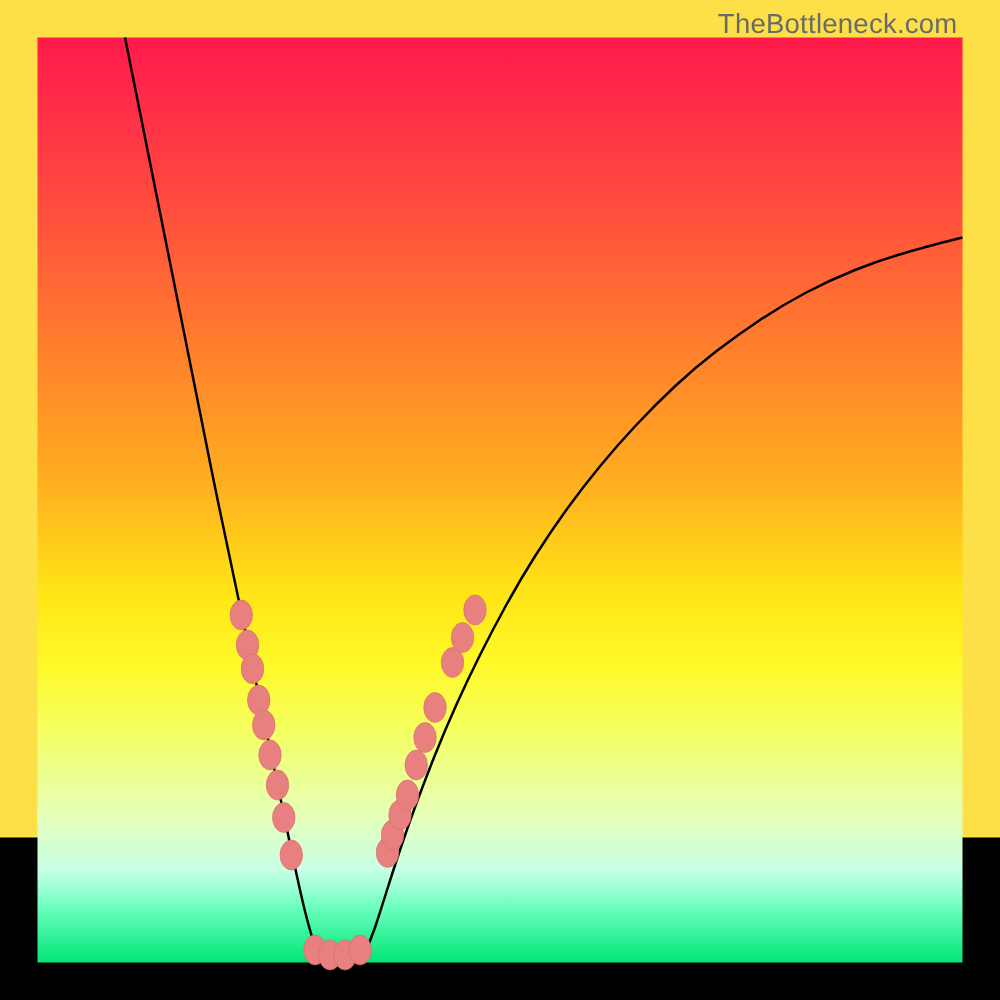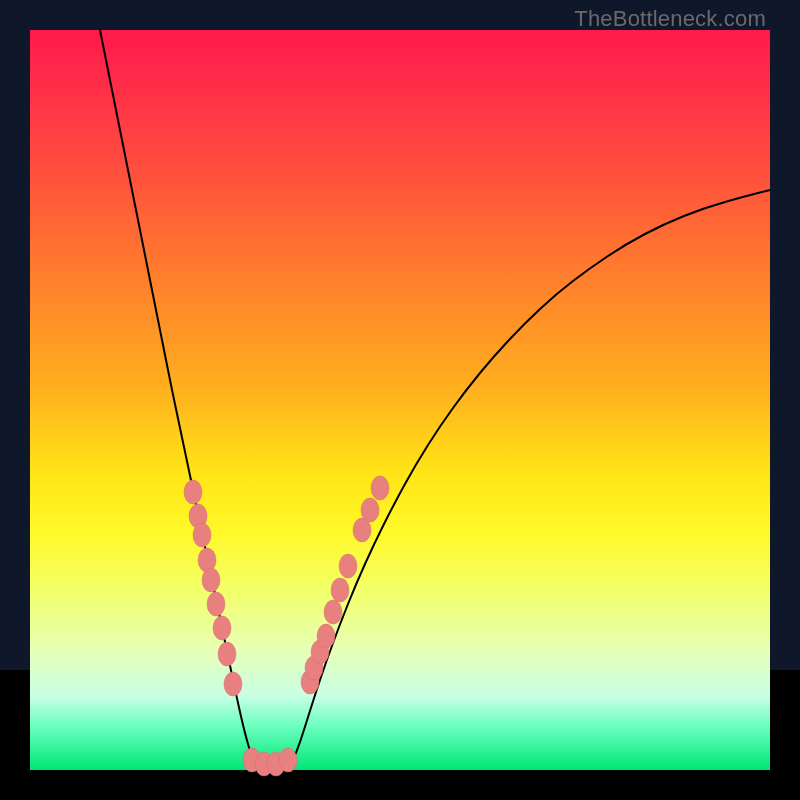--- a/index.html
+++ b/index.html
@@ -9,21 +9,21 @@
     height: 800px;
     background: #000;
     overflow: hidden;
     font-family: Arial, Helvetica, sans-serif;
   }
   .frame {
     position: absolute;
     left: 0; top: 0;
     width: 800px;
     height: 670px;
-    background: #0f172a;
+    background: #fde047;
   }
   .plot {
     position: absolute;
     left: 30px;
     top: 30px;
     width: 740px;
     height: 740px;
     
     background: linear-gradient(to bottom,
       #ff1a4b 0%,

